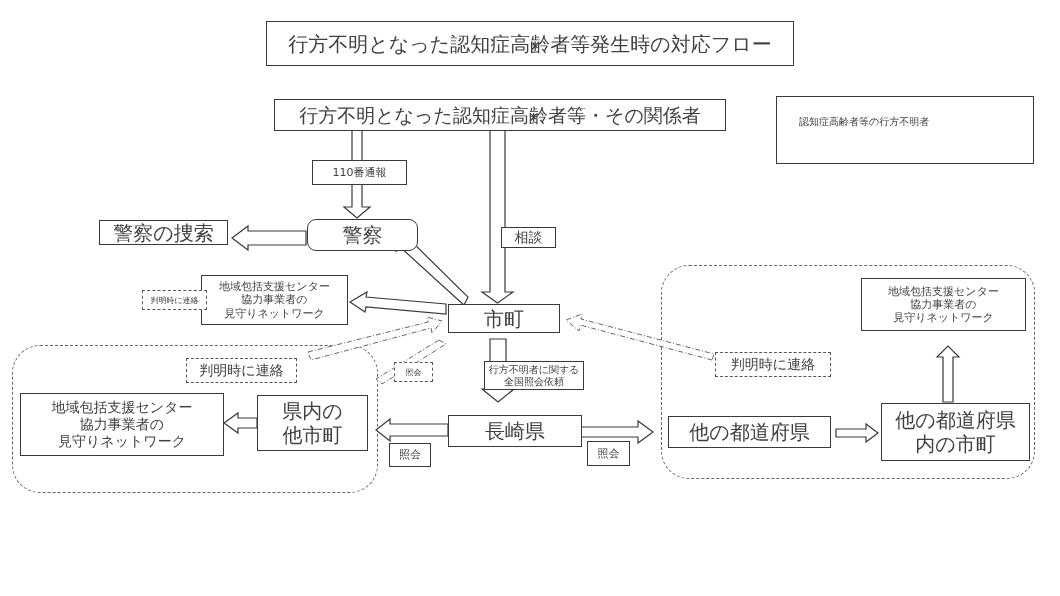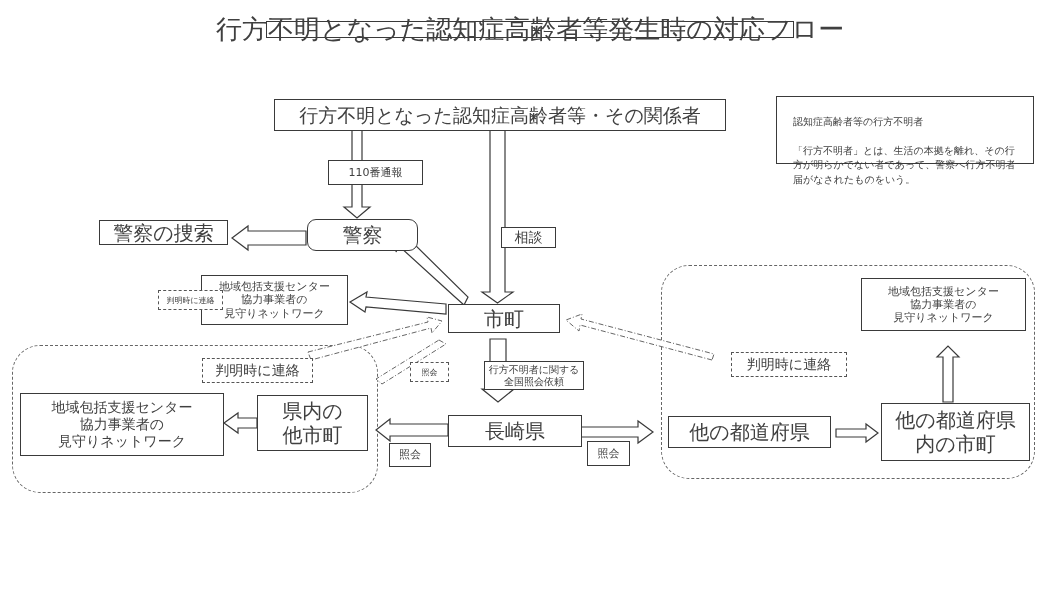--- a/index.html
+++ b/index.html
@@ -2,25 +2,25 @@
 <html><head>
 <meta charset="utf-8">
 <style>
   html, body { margin:0; padding:0; background:#ffffff; }
   body { width:1060px; height:596px; position:relative; overflow:hidden;
          font-family:"DejaVu Sans", "Liberation Sans", sans-serif; color:#404040; }
   .box { position:absolute; border:1.3px solid #3a3a3a; background:#fff; box-sizing:border-box;
          display:flex; align-items:center; justify-content:center; text-align:center;
          line-height:1.2; white-space:nowrap; }
   .dbox { position:absolute; border:1.2px dashed #555; background:#fff; box-sizing:border-box;
-          display:flex; align-items:center; justify-content:center; text-align:center; white-space:nowrap;margin-left:16px; }
+          display:flex; align-items:center; justify-content:center; text-align:center; white-space:nowrap; }
   .region { position:absolute; border:1.2px dashed #666; border-radius:28px; box-sizing:border-box; }
   .ml { white-space:pre-line; }
   svg.arrows { position:absolute; left:0; top:0; width:1060px; height:596px; pointer-events:none; }
-  .def { position:absolute; border:1.3px solid #3a3a3a; box-sizing:border-box; padding:3px 16px;
+  .def { position:absolute; border:1.3px solid #3a3a3a; box-sizing:border-box; padding:3px 22px;
          font-size:10px; line-height:1.45; white-space:pre-line; text-align:left; background:#fff; }
 </style>
 </head>
 <body>
 
 <div class="region" style="left:12px; top:345px; width:366px; height:148px;"></div>
 <div class="region" style="left:661px; top:265px; width:374px; height:214px;"></div>
 
 <svg class="arrows" viewBox="0 0 1060 596">
   <g fill="#fff" stroke="#3a3a3a" stroke-width="1.2">
@@ -50,30 +50,29 @@
   <g fill="#fff" stroke="#666" stroke-width="1" stroke-dasharray="5,2,1,2">
 
     <polygon points="308,352 428,322 427,317 442,321 432,333 431,328 311,360"></polygon>
 
     <polygon points="439,340 446,344 382,384 376,379"></polygon>
 
     <polygon points="712,360 580,325 579,331 566,320 582,314 581,319 714,354"></polygon>
   </g>
 </svg>
 
-<div class="box" style="left:266px; top:21px; width:528px; height:17px; font-size:26px;">行方不明となった認知症高齢者等発生時の対応フロー</div>
+<div class="box" style="left:266px; top:21px; width:528px; height:45px; font-size:20px;">行方不明となった認知症高齢者等発生時の対応フロー</div>
 
 <div class="def" style="left:776px; top:96px; width:258px; height:68px;">
   <div>認知症高齢者等の行方不明者</div>
-  <div>「行方不明者」とは、生活の本拠を離れ、その行方が明らかでない者であって、警察へ行方不明者届がなされたものをいう。</div>
 </div>
 
 <div class="box" style="left:274px; top:99px; width:452px; height:32px; font-size:19px;">行方不明となった認知症高齢者等・その関係者</div>
 
-<div class="box" style="left:328px; top:160px; width:95px; height:25px; font-size:11px;">110番通報</div>
+<div class="box" style="left:312px; top:160px; width:95px; height:25px; font-size:11px;">110番通報</div>
 <div class="box" style="left:501px; top:195px; width:55px; height:21px; font-size:14px;margin-top:32px;">相談</div>
 
 <div class="box" style="left:307px; top:219px; width:111px; height:32px; font-size:20px;border-radius:9px;">警察</div>
 <div class="box" style="left:99px; top:220px; width:129px; height:25px; font-size:20px;">警察の捜索</div>
 
 <div class="box ml" style="left:201px; top:275px; width:147px; height:50px; font-size:11px;">地域包括支援センター
 協力事業者の
 見守りネットワーク</div>
 <div class="dbox" style="left:142px; top:290px; width:65px; height:20px; font-size:8px;">判明時に連絡</div>
 

